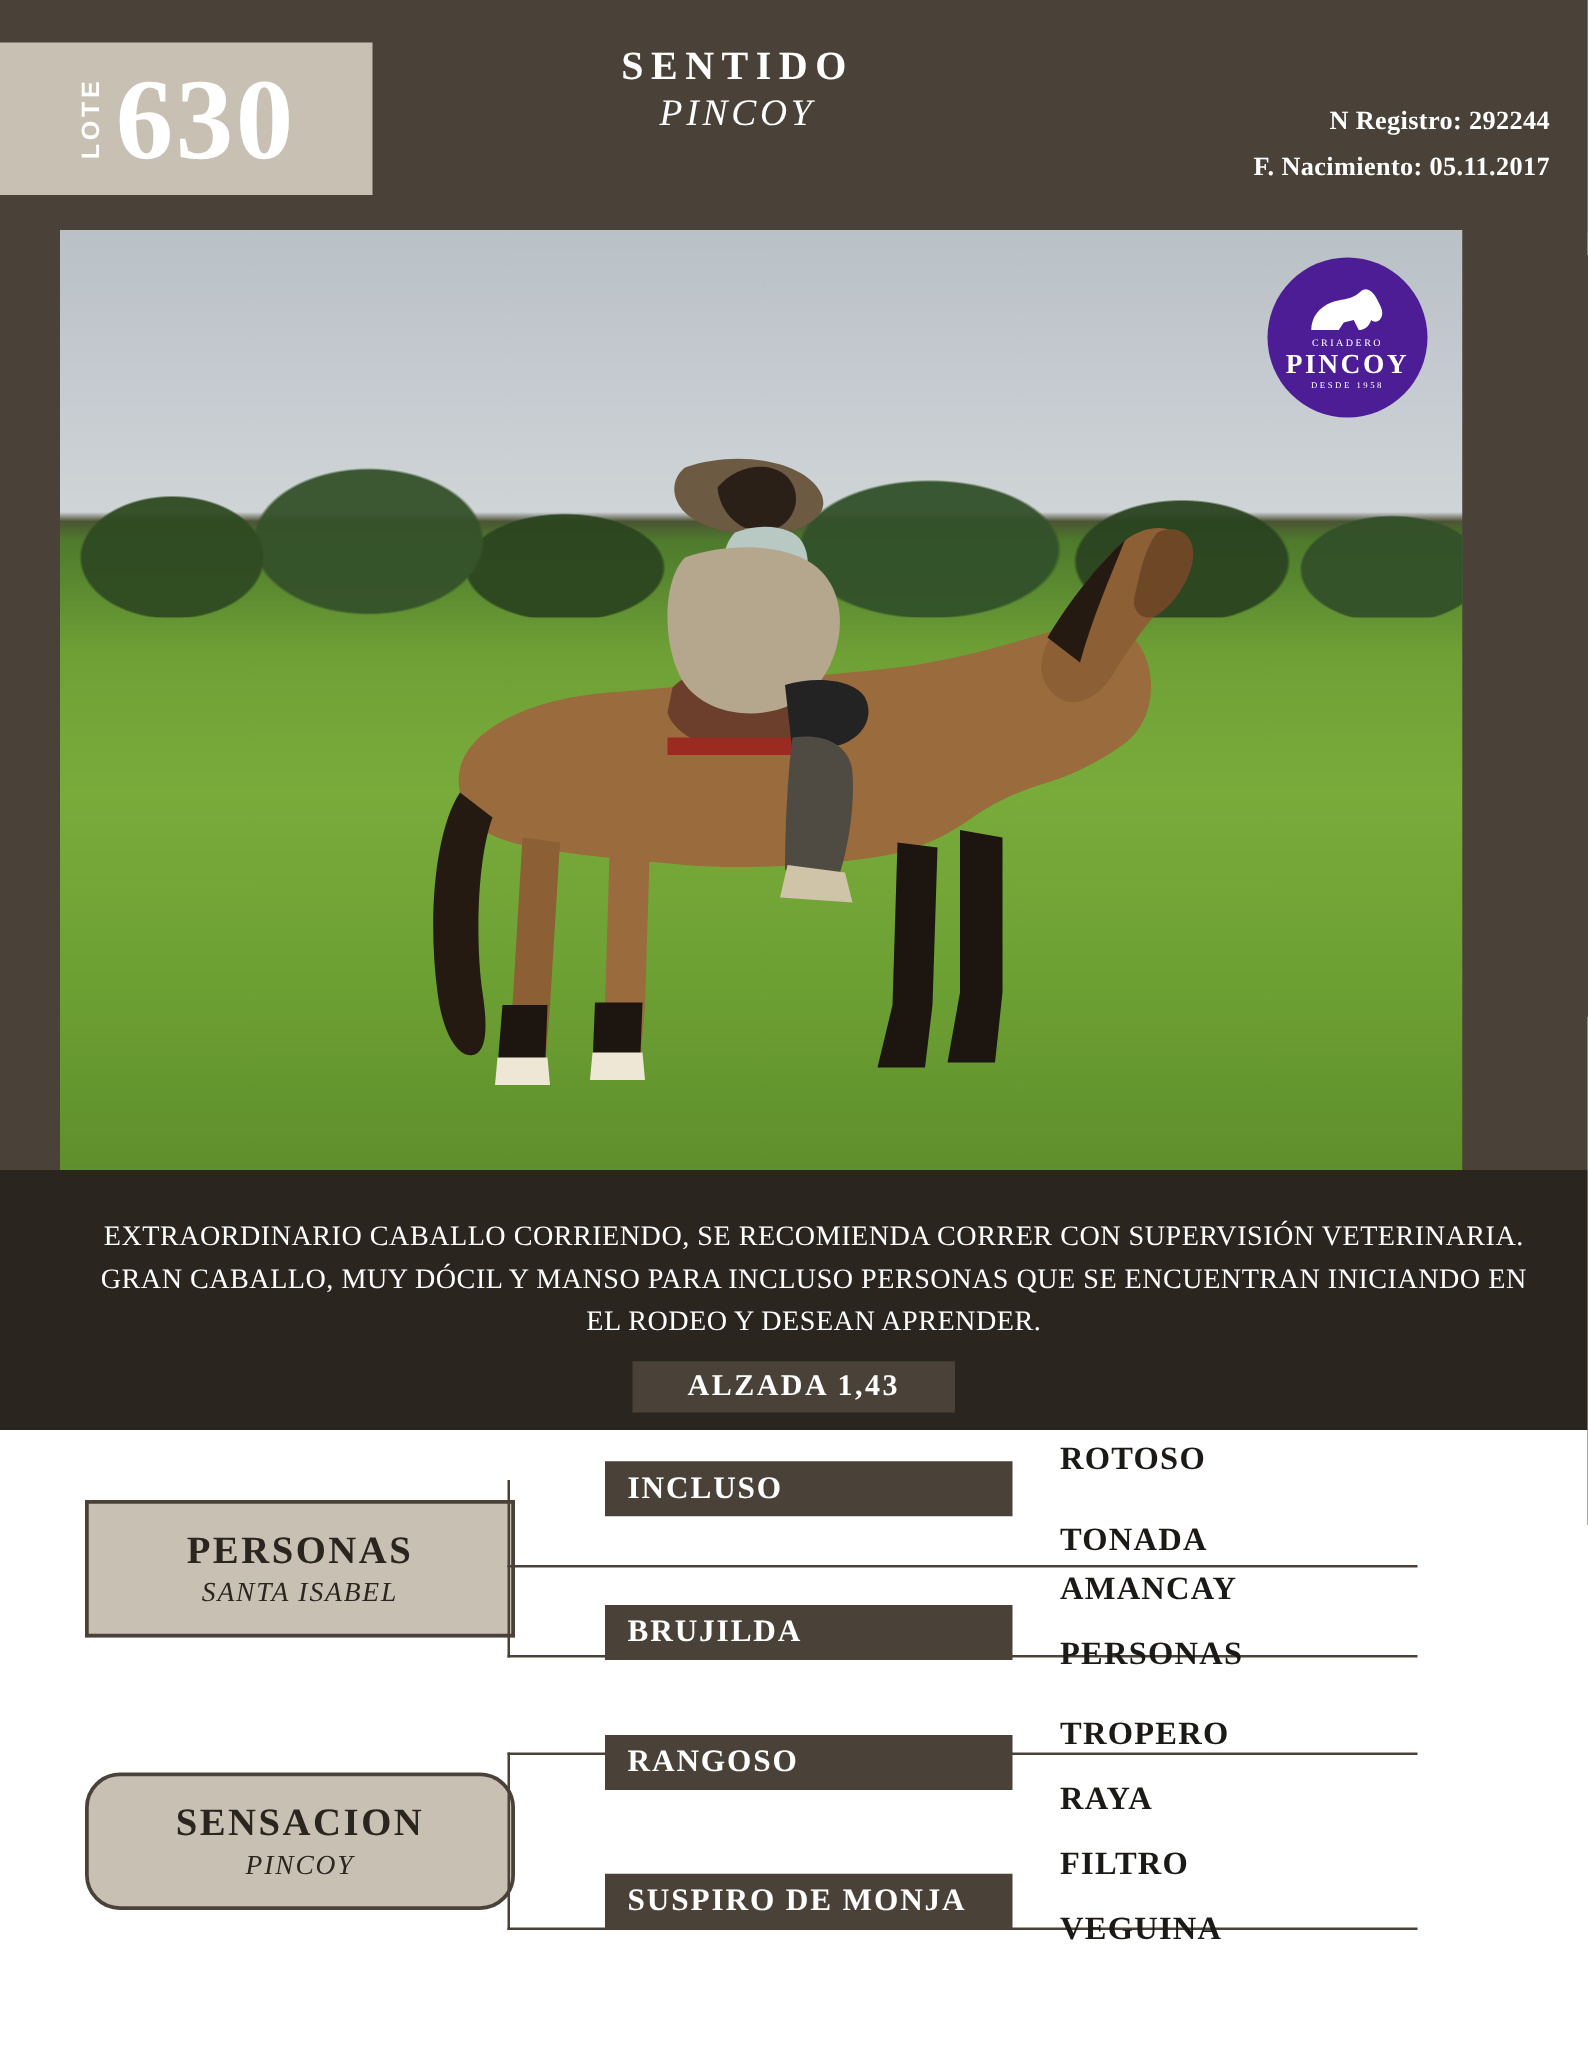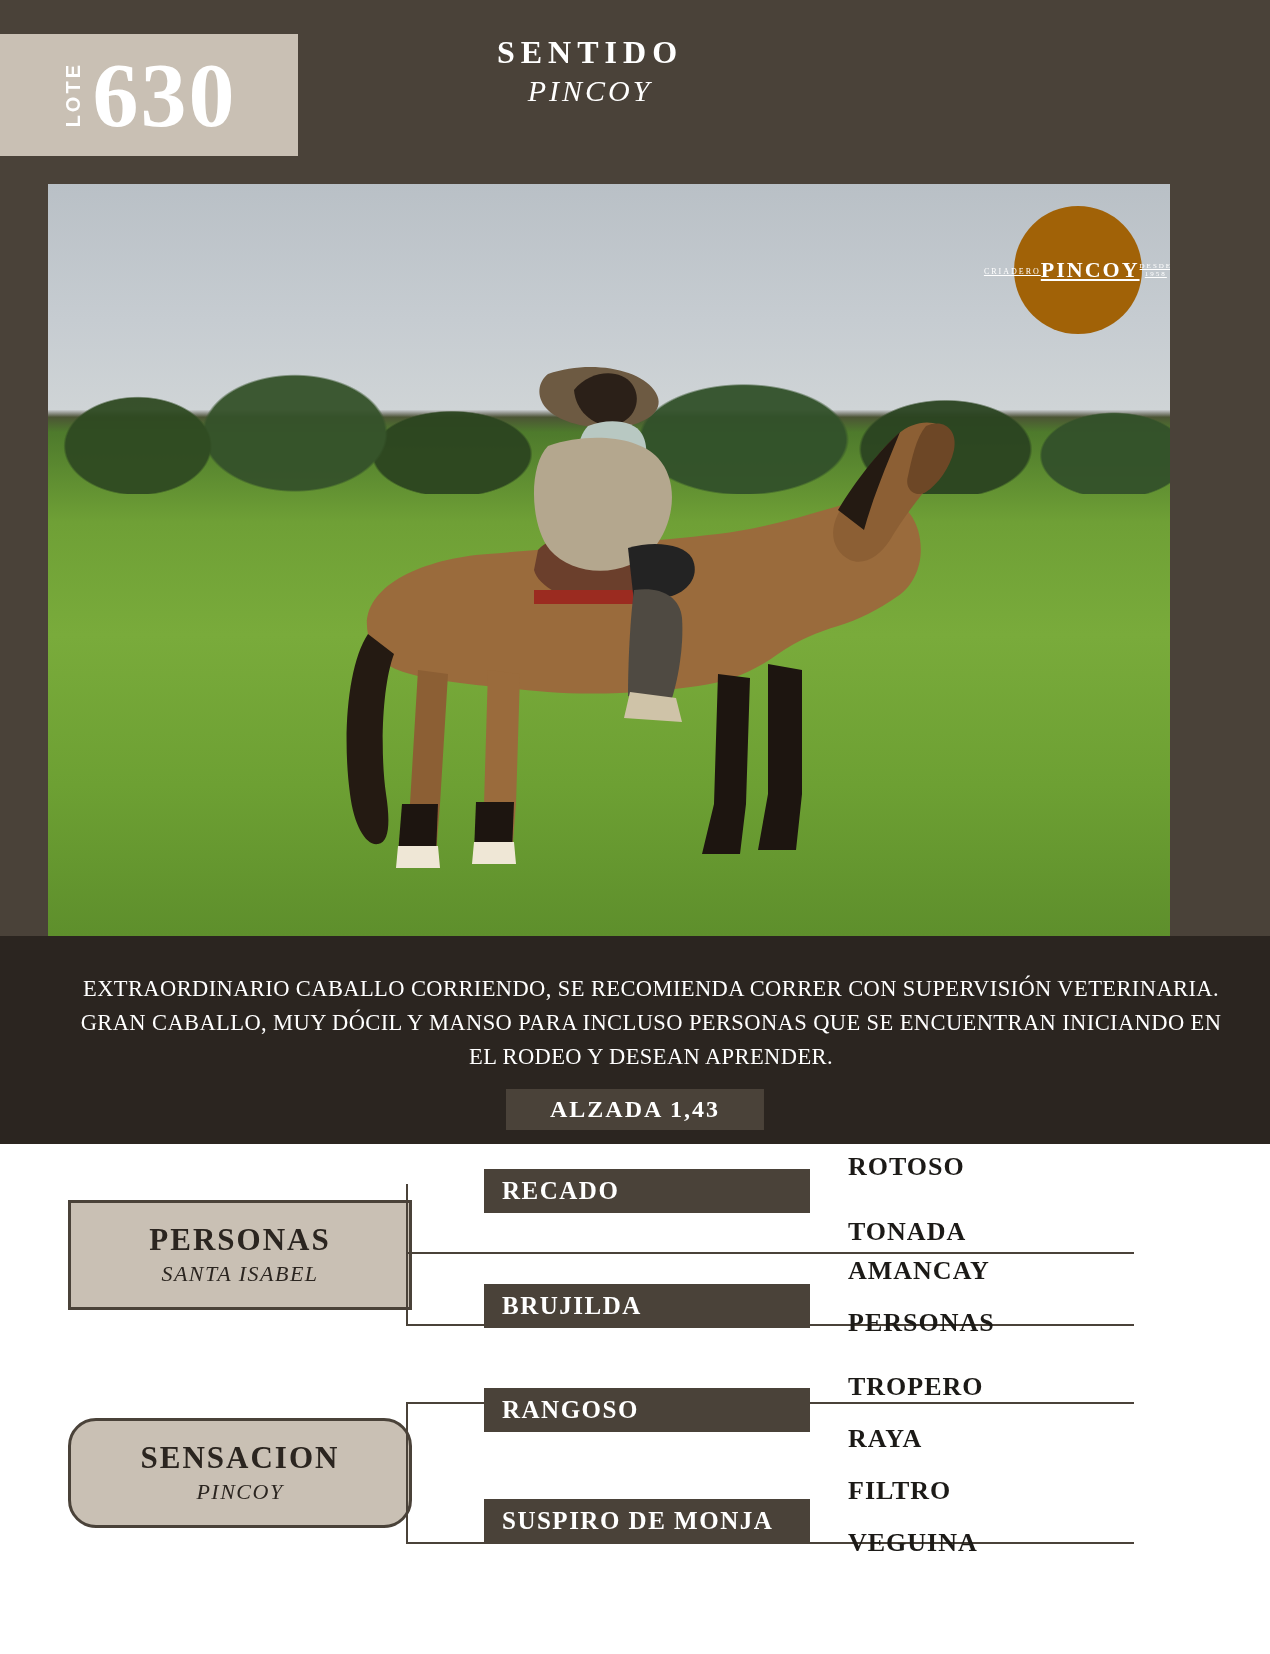--- a/index.html
+++ b/index.html
@@ -125,28 +125,27 @@
     width: 660px;
     height: 560px;
   }
   .logo-badge {
     position: absolute;
     right: 28px;
     top: 22px;
     width: 128px;
     height: 128px;
     border-radius: 50%;
-    background: #a16207;
+    background: #4c1d95;
     color: #ffffff;
     display: flex;
-    flex-direction: row;
+    flex-direction: column;
     align-items: center;
     justify-content: center;
     text-align: center;
-    text-decoration: underline;
   }
   .logo-badge .crd {
     font-size: 8px;
     letter-spacing: 2px;
     margin-top: 2px;
   }
   .logo-badge .pincoy {
     font-size: 22px;
     letter-spacing: 2px;
     font-weight: bold;
@@ -258,20 +257,24 @@
 
   <div class="header">
     <div class="lot-box">
       <div class="lot-word">LOTE</div>
       <div class="lot-number">630</div>
     </div>
     <div class="title-block">
       <div class="horse-name">SENTIDO</div>
       <div class="horse-breeder">PINCOY</div>
     </div>
+    <div class="reg-block">
+      <div>N Registro: 292244</div>
+      <div>F. Nacimiento: 05.11.2017</div>
+    </div>
   </div>
 
   <div class="photo-wrap">
     <div class="photo"></div>
     <div class="tree-line"></div>
 
     <svg class="horse-silhouette" viewBox="0 0 660 560">
 
       <path d="M70 300 C60 255 120 225 190 220 C260 214 350 208 420 200 C470 194 520 178 560 166 C590 158 612 170 620 196 C628 224 618 250 600 262 C580 276 560 286 540 292 C520 298 500 306 480 320 C455 338 430 348 400 352 C360 358 300 362 250 358 C190 352 130 348 100 336 C80 328 74 316 70 300 Z" fill="#9a6b3c"></path>
 
@@ -330,21 +333,21 @@
     </div>
 
     <div class="hline" style="left:406px; top:108px; width:728px;"></div>
     <div class="vline" style="left:406px; top:40px; height:142px;"></div>
     <div class="hline" style="left:406px; top:180px; width:728px;"></div>
 
     <div class="hline" style="left:406px; top:258px; width:728px;"></div>
     <div class="vline" style="left:406px; top:258px; height:142px;"></div>
     <div class="hline" style="left:406px; top:398px; width:728px;"></div>
 
-    <div class="ped-gp" style="left:484px; top:25px; width:308px;">RECADO</div>
+    <div class="ped-gp" style="left:484px; top:25px; width:308px;">INCLUSO</div>
     <div class="ped-gp" style="left:484px; top:140px; width:308px;">BRUJILDA</div>
     <div class="ped-gp" style="left:484px; top:244px; width:308px;">RANGOSO</div>
     <div class="ped-gp" style="left:484px; top:355px; width:308px;">SUSPIRO DE MONJA</div>
 
     <div class="ped-ggp" style="left:848px; top:8px;">ROTOSO</div>
     <div class="ped-ggp" style="left:848px; top:60px;margin-top:13px;">TONADA</div>
     <div class="ped-ggp" style="left:848px; top:112px;">AMANCAY</div>
     <div class="ped-ggp" style="left:848px; top:164px;">PERSONAS</div>
     <div class="ped-ggp" style="left:848px; top:228px;">TROPERO</div>
     <div class="ped-ggp" style="left:848px; top:280px;">RAYA</div>

